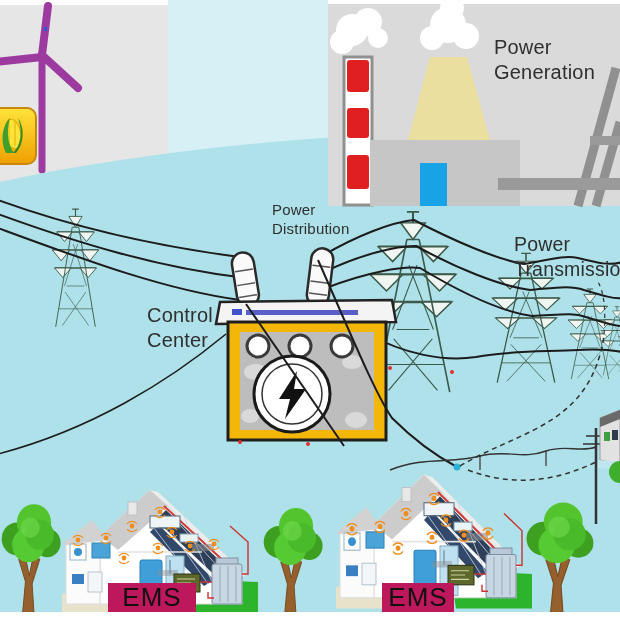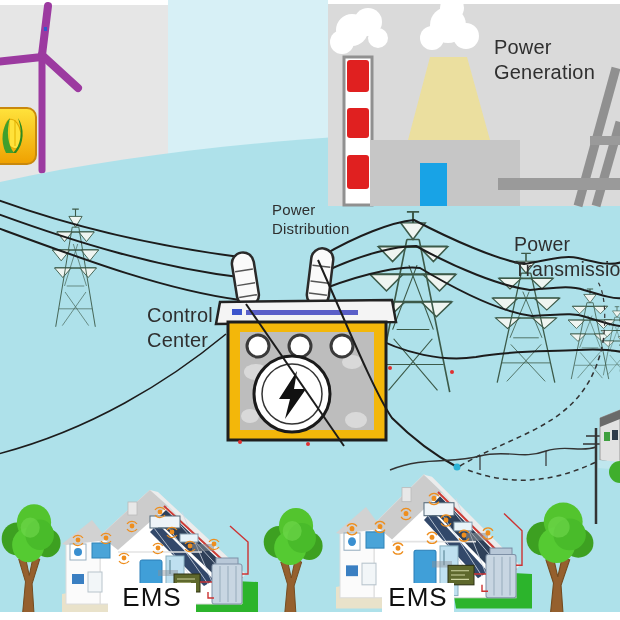--- a/index.html
+++ b/index.html
@@ -12,21 +12,21 @@
     position:absolute;color:#2f2f2f;line-height:1.26;
     font-family:"Liberation Sans",sans-serif;letter-spacing:.2px;
   }
   .lbl-pg{left:494px;top:35px;width:130px;font-size:20px;}
   .lbl-pd{left:252px;top:201px;width:120px;font-size:15px;margin-left:20px;}
   .lbl-pt{left:514px;top:232px;width:124px;font-size:19.5px;}
   .lbl-cc{left:147px;top:303px;width:90px;font-size:20px;}
   .lbl-sh{left:84px;top:421px;font-size:23px;white-space:nowrap;}
   .lbl-dsm{left:27px;top:452px;font-size:23px;white-space:nowrap;}
   .ems{
-    position:absolute;height:29px;background:#ffffff;color:#101010;
+    position:absolute;height:29px;background:#be185d;color:#101010;
     font-size:26px;display:flex;align-items:center;justify-content:center;
     letter-spacing:1px;
   }
   .ems-1{left:108px;top:583px;width:88px;}
   .ems-2{left:382px;top:583px;width:72px;}
 </style>
 </head>
 <body>
 
 <div class="scene">

